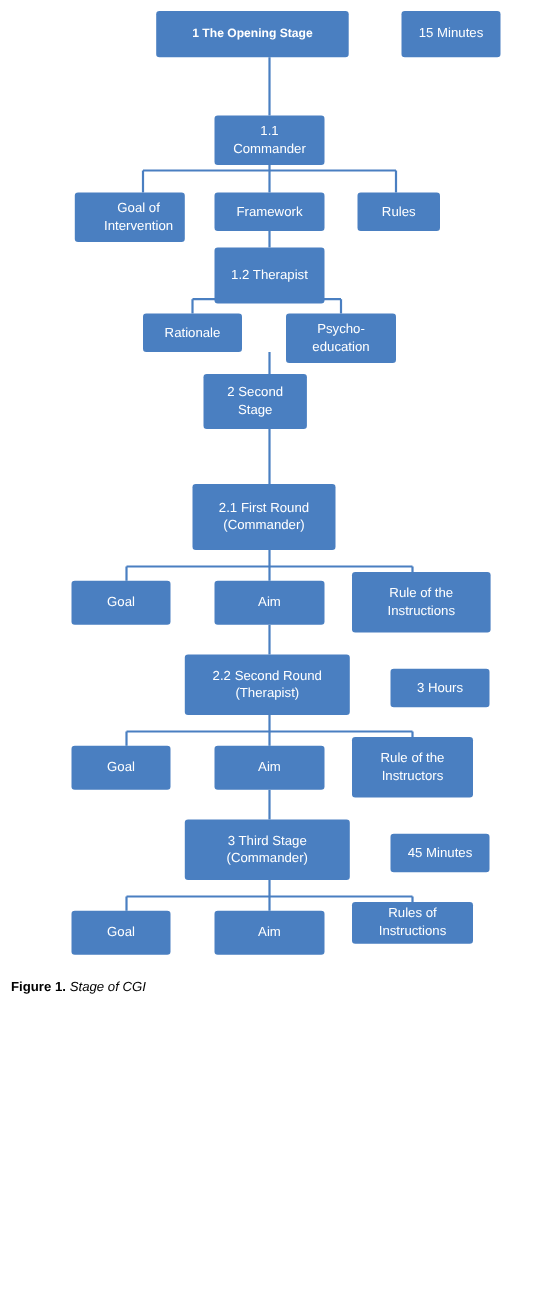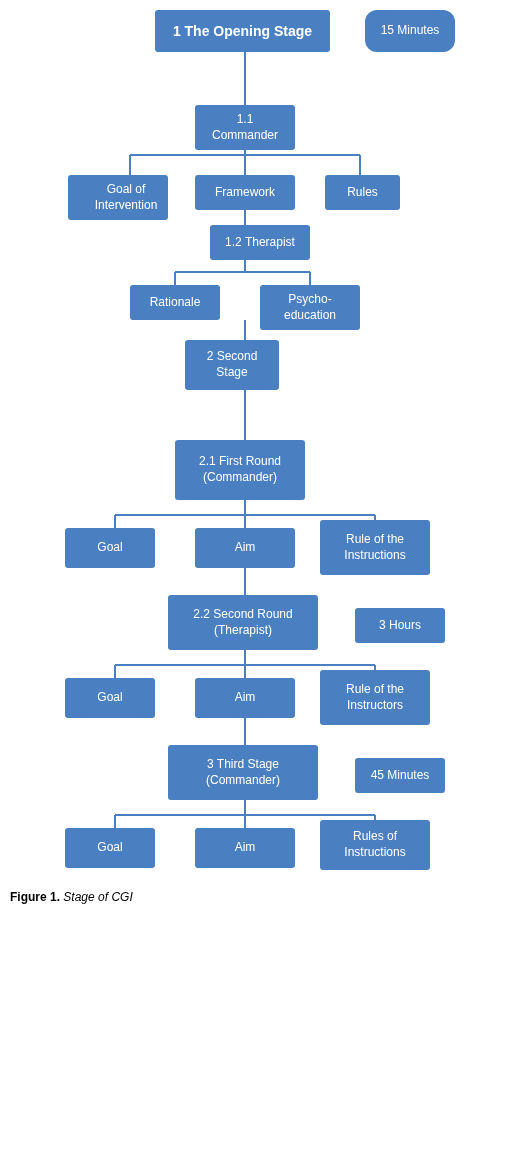--- a/index.html
+++ b/index.html
@@ -94,55 +94,55 @@
 
     <line x1="245" y1="718" x2="245" y2="745" stroke="#4a7fc1" stroke-width="2"></line>
 
     <line x1="245" y1="800" x2="245" y2="815" stroke="#4a7fc1" stroke-width="2"></line>
     <line x1="115" y1="815" x2="375" y2="815" stroke="#4a7fc1" stroke-width="2"></line>
     <line x1="115" y1="815" x2="115" y2="828" stroke="#4a7fc1" stroke-width="2"></line>
     <line x1="245" y1="815" x2="245" y2="828" stroke="#4a7fc1" stroke-width="2"></line>
     <line x1="375" y1="815" x2="375" y2="828" stroke="#4a7fc1" stroke-width="2"></line>
   </svg>
 
-  <div class="node" style="left:155px; top:10px; width:175px; height:42px; font-size:14px; font-weight:bold;">1 The Opening Stage</div>
-  <div class="node" style="left:365px; top:10px; width:90px; height:42px;border-radius:12px;">15 Minutes</div>
+  <div class="node" style="left:142px; top:10px; width:175px; height:42px; font-size:11px; font-weight:bold;">1 The Opening Stage</div>
+  <div class="node" style="left:365px; top:10px; width:90px; height:42px;">15 Minutes</div>
 
   <div class="node" style="left:195px; top:105px; width:100px; height:45px; white-space:pre-line;">1.1
 Commander</div>
 
   <div class="node" style="left:68px; top:175px; width:100px; height:45px; line-height:1.3;padding-left:24px;">Goal of Intervention</div>
   <div class="node" style="left:325px; top:175px; width:75px; height:35px;">Rules</div>
   <div class="node" style="left:195px; top:175px; width:100px; height:35px;">Framework</div>
 
-  <div class="node" style="left:210px; top:225px; width:100px; height:35px;text-align:center;">1.2 Therapist</div>
+  <div class="node" style="left:195px; top:225px; width:100px; height:51px;text-align:center;">1.2 Therapist</div>
 
   <div class="node" style="left:260px; top:285px; width:100px; height:45px;">Psycho-education</div>
   <div class="node" style="left:130px; top:285px; width:90px; height:35px;">Rationale</div>
 
   <div class="node" style="left:185px; top:340px; width:94px; height:50px; white-space:pre-line;">2 Second Stage</div>
 
   <div class="node" style="left:175px; top:440px; width:130px; height:60px;text-align:center;">2.1 First Round (Commander)</div>
 
   <div class="node" style="left:65px; top:528px; width:90px; height:40px;">Goal</div>
   <div class="node" style="left:195px; top:528px; width:100px; height:40px;">Aim</div>
-  <div class="node" style="left:320px; top:520px; width:110px; height:55px;">Rule of the Instructions</div>
+  <div class="node" style="left:320px; top:520px; width:126px; height:55px;">Rule of the Instructions</div>
 
   <div class="node" style="left:168px; top:595px; width:150px; height:55px;">2.2 Second Round (Therapist)</div>
   <div class="node" style="left:355px; top:608px; width:90px; height:35px;">3 Hours</div>
 
   <div class="node" style="left:65px; top:678px; width:90px; height:40px;">Goal</div>
   <div class="node" style="left:195px; top:678px; width:100px; height:40px;">Aim</div>
   <div class="node" style="left:320px; top:670px; width:110px; height:55px;">Rule of the Instructors</div>
 
   <div class="node" style="left:168px; top:745px; width:150px; height:55px;">3 Third Stage (Commander)</div>
   <div class="node" style="left:355px; top:758px; width:90px; height:35px;">45 Minutes</div>
 
   <div class="node" style="left:65px; top:828px; width:90px; height:40px;">Goal</div>
   <div class="node" style="left:195px; top:828px; width:100px; height:40px;">Aim</div>
-  <div class="node" style="left:320px; top:820px; width:110px; height:50px;">Rules of Instructions</div>
+  <div class="node" style="left:320px; top:820px; width:110px; height:38px;">Rules of Instructions</div>
 
   <div class="figure-caption" style="top: 890px; color:#000;">
     <strong>Figure 1.</strong>
     <em>Stage of CGI</em>
   </div>
 
 </div>
 
 </body></html>

